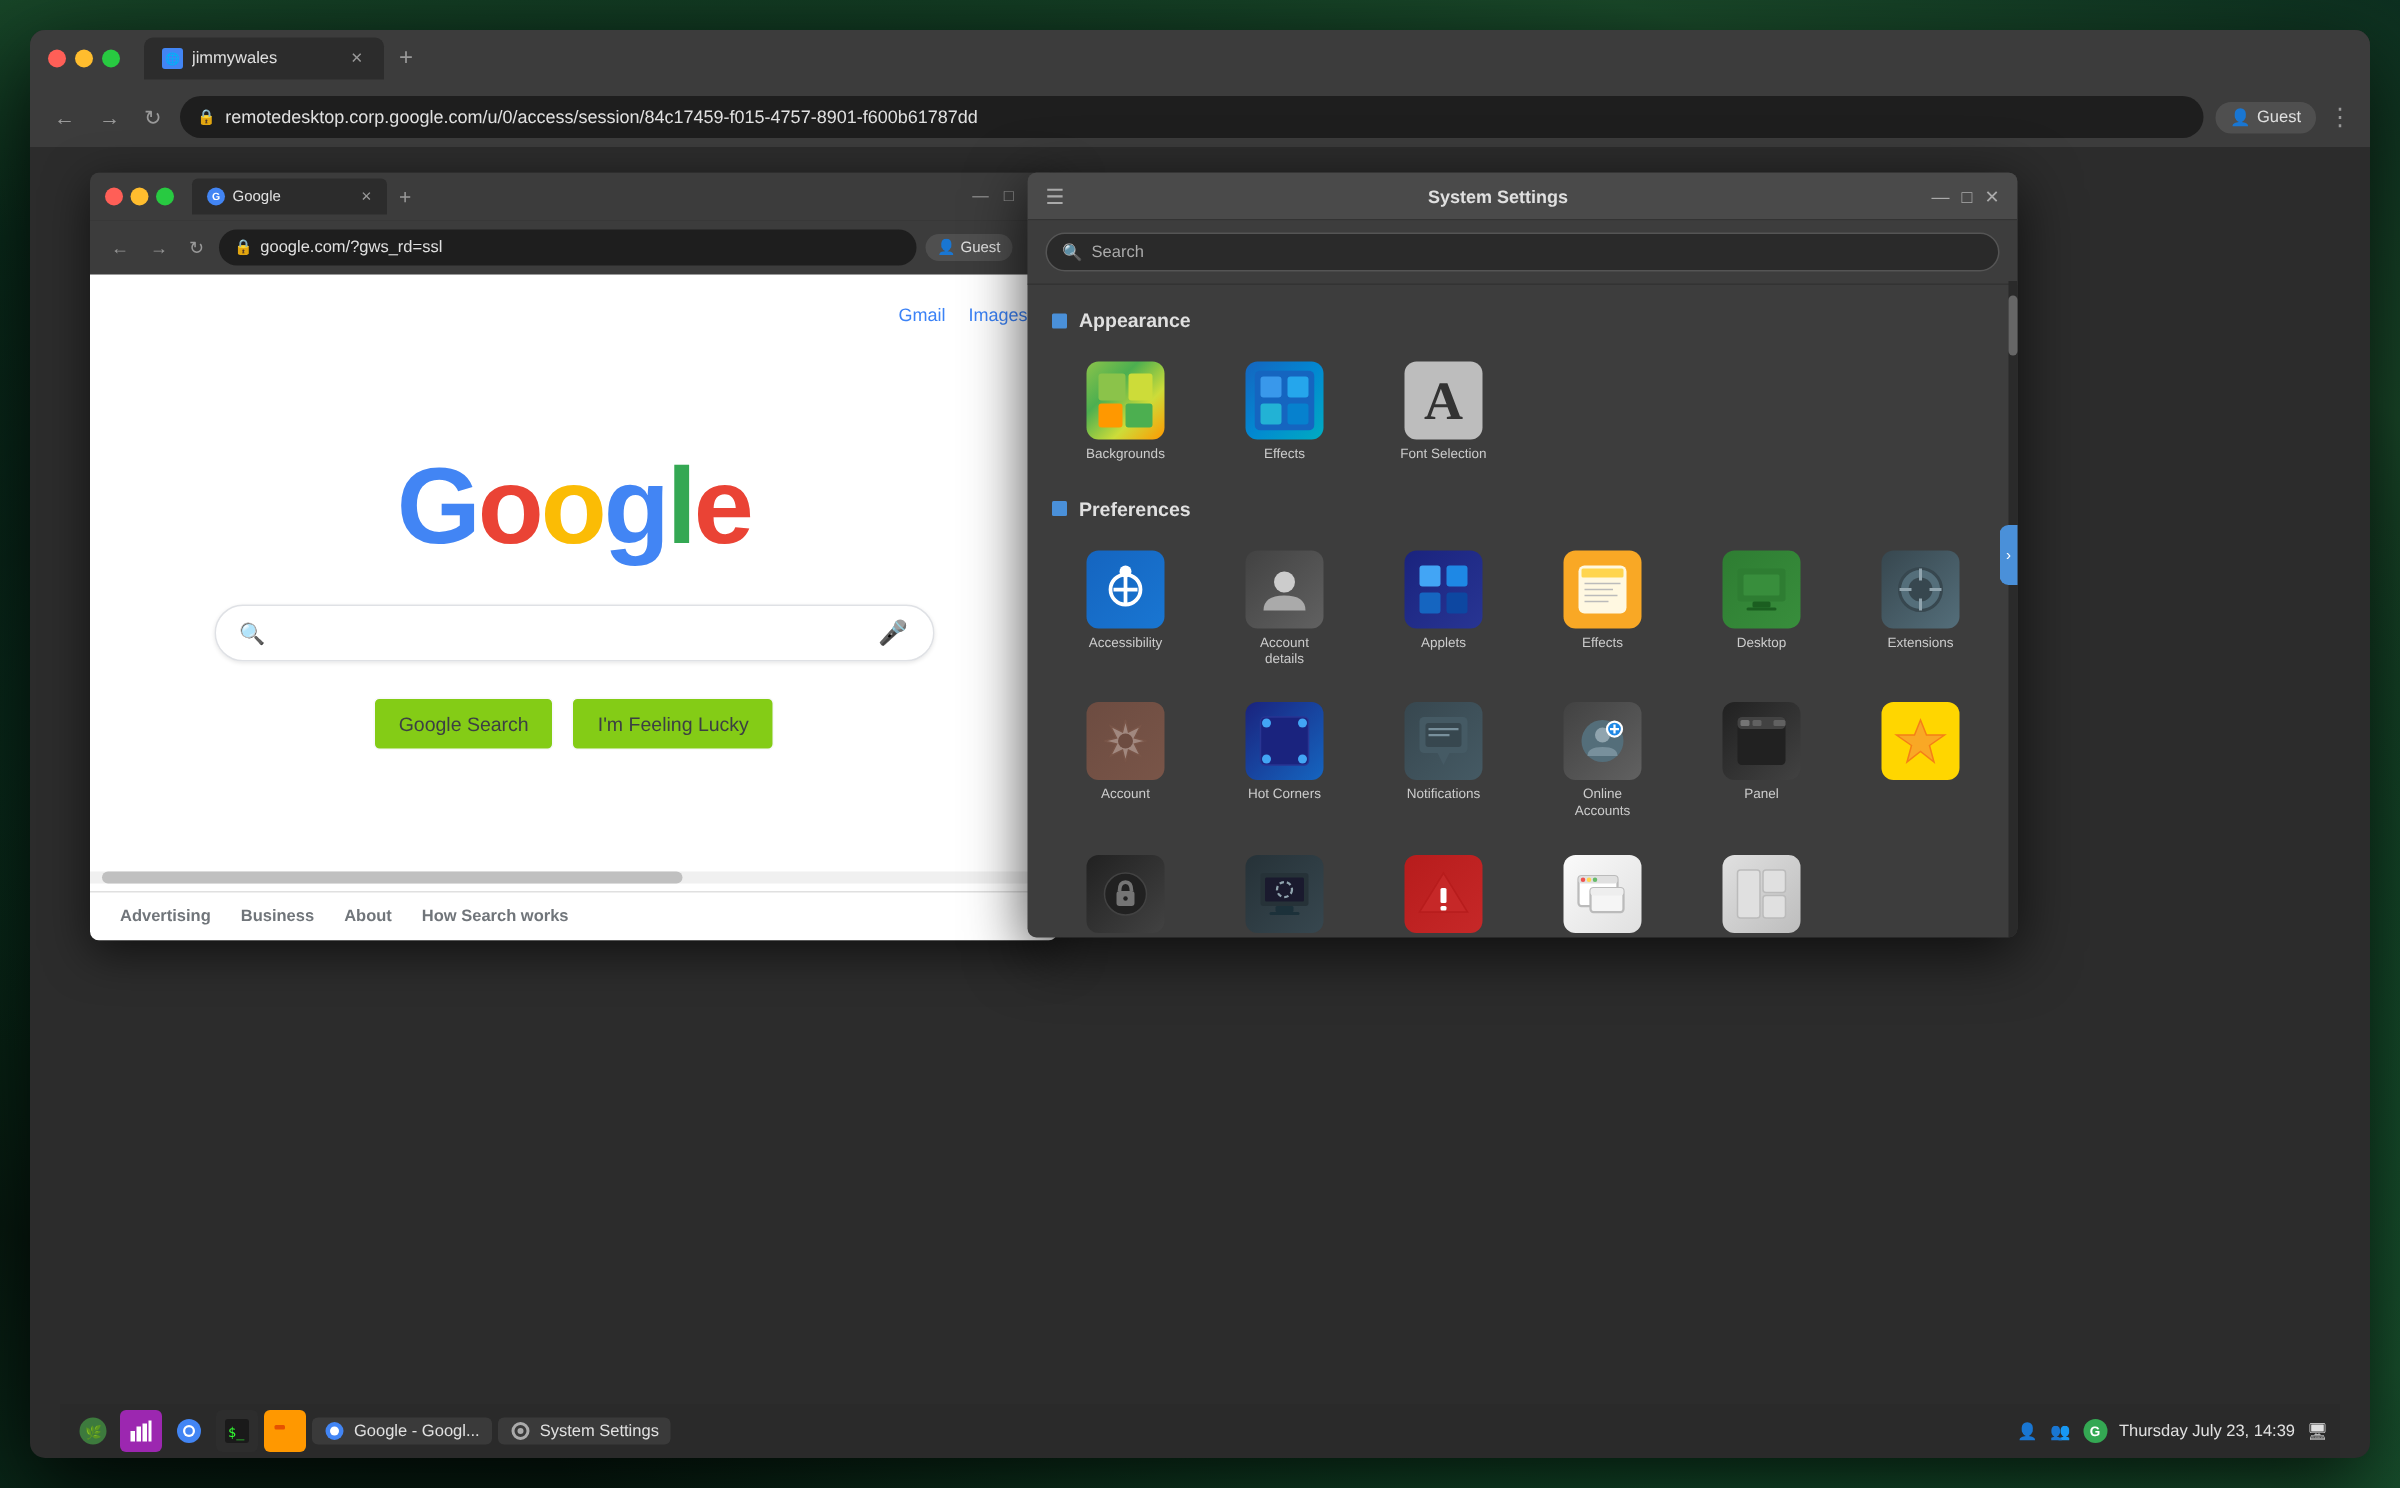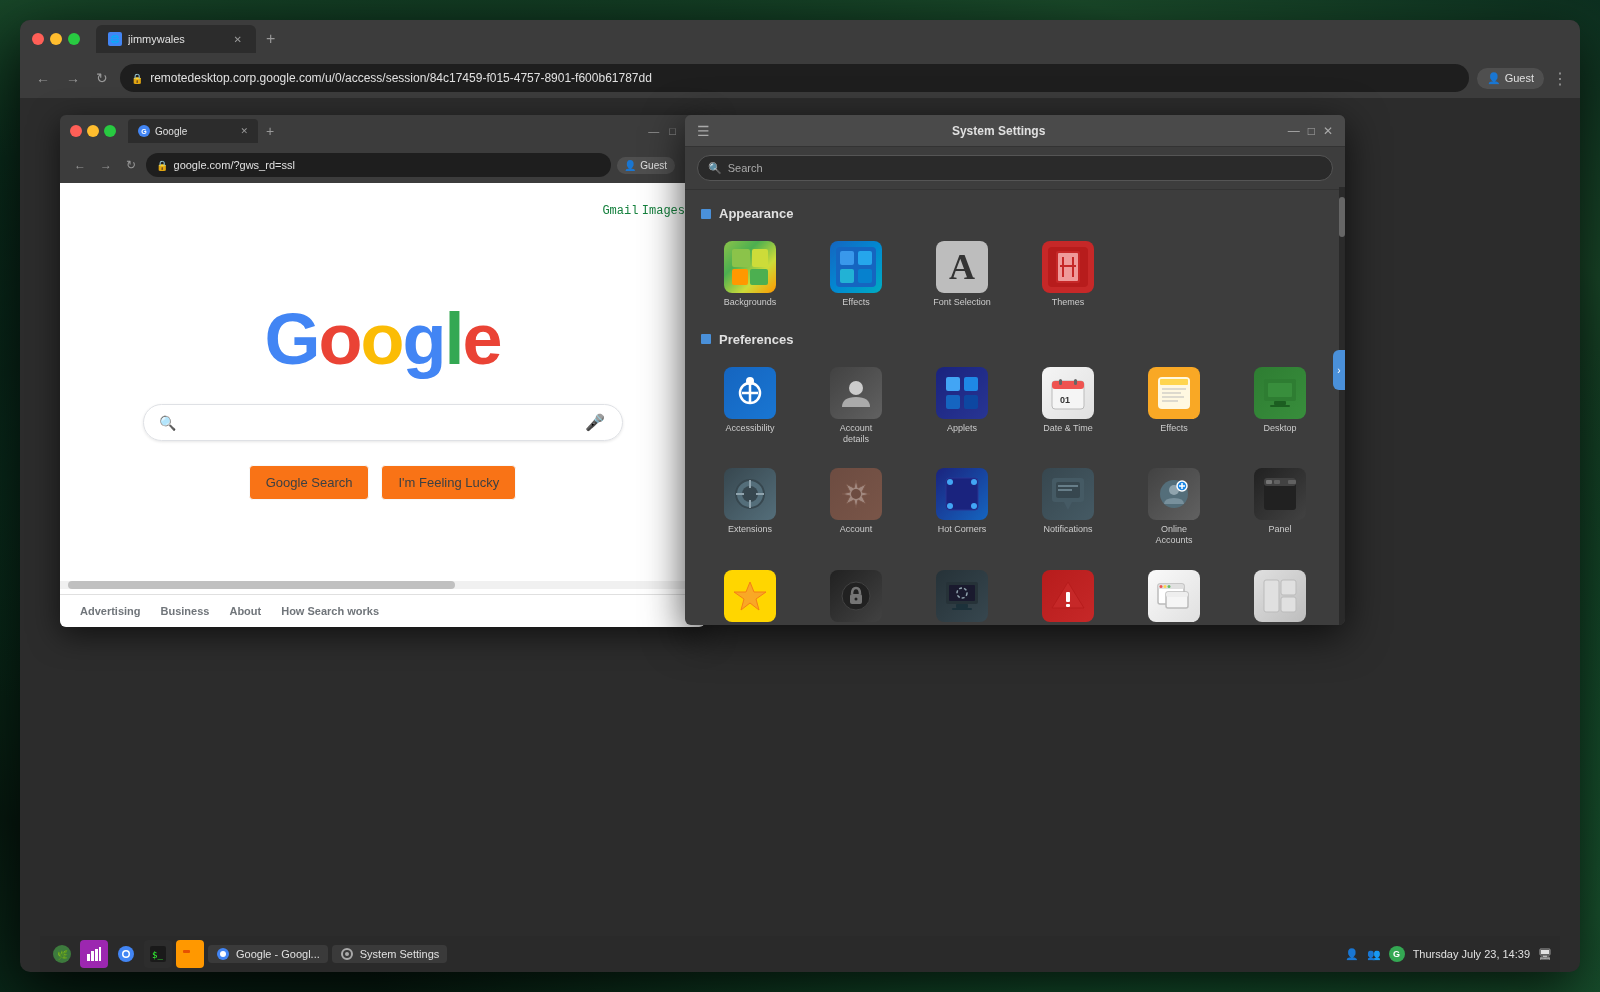--- a/index.html
+++ b/index.html
@@ -266,23 +266,23 @@
       position: relative;
     }
     .google-toplinks {
       width: 100%;
       text-align: right;
       font-size: 12px;
       color: #202124;
       margin-bottom: 80px;
     }
     .google-toplinks a {
+      margin-left: 12px;
       text-decoration: none;
-      color: #15803d;
-      font-family: Liberation Mono, monospace;
+      color: #3b82f6;
     }
     .google-logo {
       font-size: 72px;
       font-weight: 700;
       letter-spacing: -2px;
       margin-bottom: 24px;
       user-select: none;
     }
     .g-blue { color: #4285f4; }
     .g-red { color: #ea4335; }
@@ -310,21 +310,21 @@
       background: transparent;
     }
     .voice-icon { color: #4285f4; font-size: 16px; }
 
     .search-buttons {
       display: flex;
       gap: 12px;
       margin-bottom: 20px;
     }
     .search-btn {
-      background: #f97316;
+      background: #84cc16;
       border: 1px solid #f8f9fa;
       border-radius: 4px;
       padding: 9px 16px;
       font-size: 13px;
       color: #3c4043;
       cursor: pointer;
     }
 
     .google-footer {
       position: absolute;
@@ -738,33 +738,20 @@
             </svg>
           </div>
           <span class="settings-label">Effects</span>
         </div>
 
         <div class="settings-item">
           <div class="settings-icon icon-font" style="background:#bdbdbd;font-size:36px;font-weight:700;color:#333;font-family:serif;">A</div>
           <span class="settings-label">Font Selection</span>
         </div>
 
-        <div class="settings-item">
-          <div class="settings-icon icon-themes" style="background:#c62828;">
-            <svg width="40" height="40" viewBox="0 0 40 40">
-              <rect width="40" height="40" rx="4" fill="#b71c1c"></rect>
-              <rect x="8" y="4" width="24" height="32" rx="2" fill="#c62828"></rect>
-              <rect x="10" y="6" width="20" height="28" rx="1" fill="#ef9a9a"></rect>
-              <rect x="14" y="10" width="2" height="20" fill="#c62828"></rect>
-              <rect x="24" y="10" width="2" height="20" fill="#c62828"></rect>
-              <rect x="12" y="18" width="16" height="2" fill="#c62828"></rect>
-            </svg>
-          </div>
-          <span class="settings-label">Themes</span>
-        </div>
       </div>
 
       <div class="settings-section-header">
         <div class="section-dot"></div>
         <span class="section-title">Preferences</span>
       </div>
 
       <div class="settings-grid">
 
         <div class="settings-item">
@@ -794,32 +781,20 @@
             <svg width="36" height="36" viewBox="0 0 36 36">
               <rect x="2" y="2" width="14" height="14" rx="2" fill="#42a5f5"></rect>
               <rect x="20" y="2" width="14" height="14" rx="2" fill="#1e88e5"></rect>
               <rect x="2" y="20" width="14" height="14" rx="2" fill="#1565c0"></rect>
               <rect x="20" y="20" width="14" height="14" rx="2" fill="#0d47a1"></rect>
             </svg>
           </div>
           <span class="settings-label">Applets</span>
         </div>
 
-        <div class="settings-item">
-          <div class="settings-icon icon-datetime">
-            <svg width="36" height="36" viewBox="0 0 36 36">
-              <rect x="2" y="6" width="32" height="28" rx="3" fill="#f5f5f5" stroke="#bbb" stroke-width="1"></rect>
-              <rect x="2" y="6" width="32" height="8" rx="3" fill="#ef5350"></rect>
-              <rect x="9" y="4" width="3" height="6" rx="1.5" fill="#666"></rect>
-              <rect x="24" y="4" width="3" height="6" rx="1.5" fill="#666"></rect>
-              <text x="10" y="28" font-size="9" fill="#333" font-weight="bold">01</text>
-            </svg>
-          </div>
-          <span class="settings-label">Date &amp; Time</span>
-        </div>
 
         <div class="settings-item">
           <div class="settings-icon icon-desklets" style="background:#f9a825;">
             <svg width="36" height="36" viewBox="0 0 36 36">
               <rect x="2" y="2" width="32" height="32" rx="4" fill="#fff8e1"></rect>
               <rect x="4" y="4" width="28" height="6" rx="1" fill="#ffd54f"></rect>
               <line x1="6" y1="14" x2="30" y2="14" stroke="#bbb" stroke-width="1"></line>
               <line x1="6" y1="18" x2="25" y2="18" stroke="#bbb" stroke-width="1"></line>
               <line x1="6" y1="22" x2="28" y2="22" stroke="#bbb" stroke-width="1"></line>
               <line x1="6" y1="26" x2="22" y2="26" stroke="#bbb" stroke-width="1"></line>

